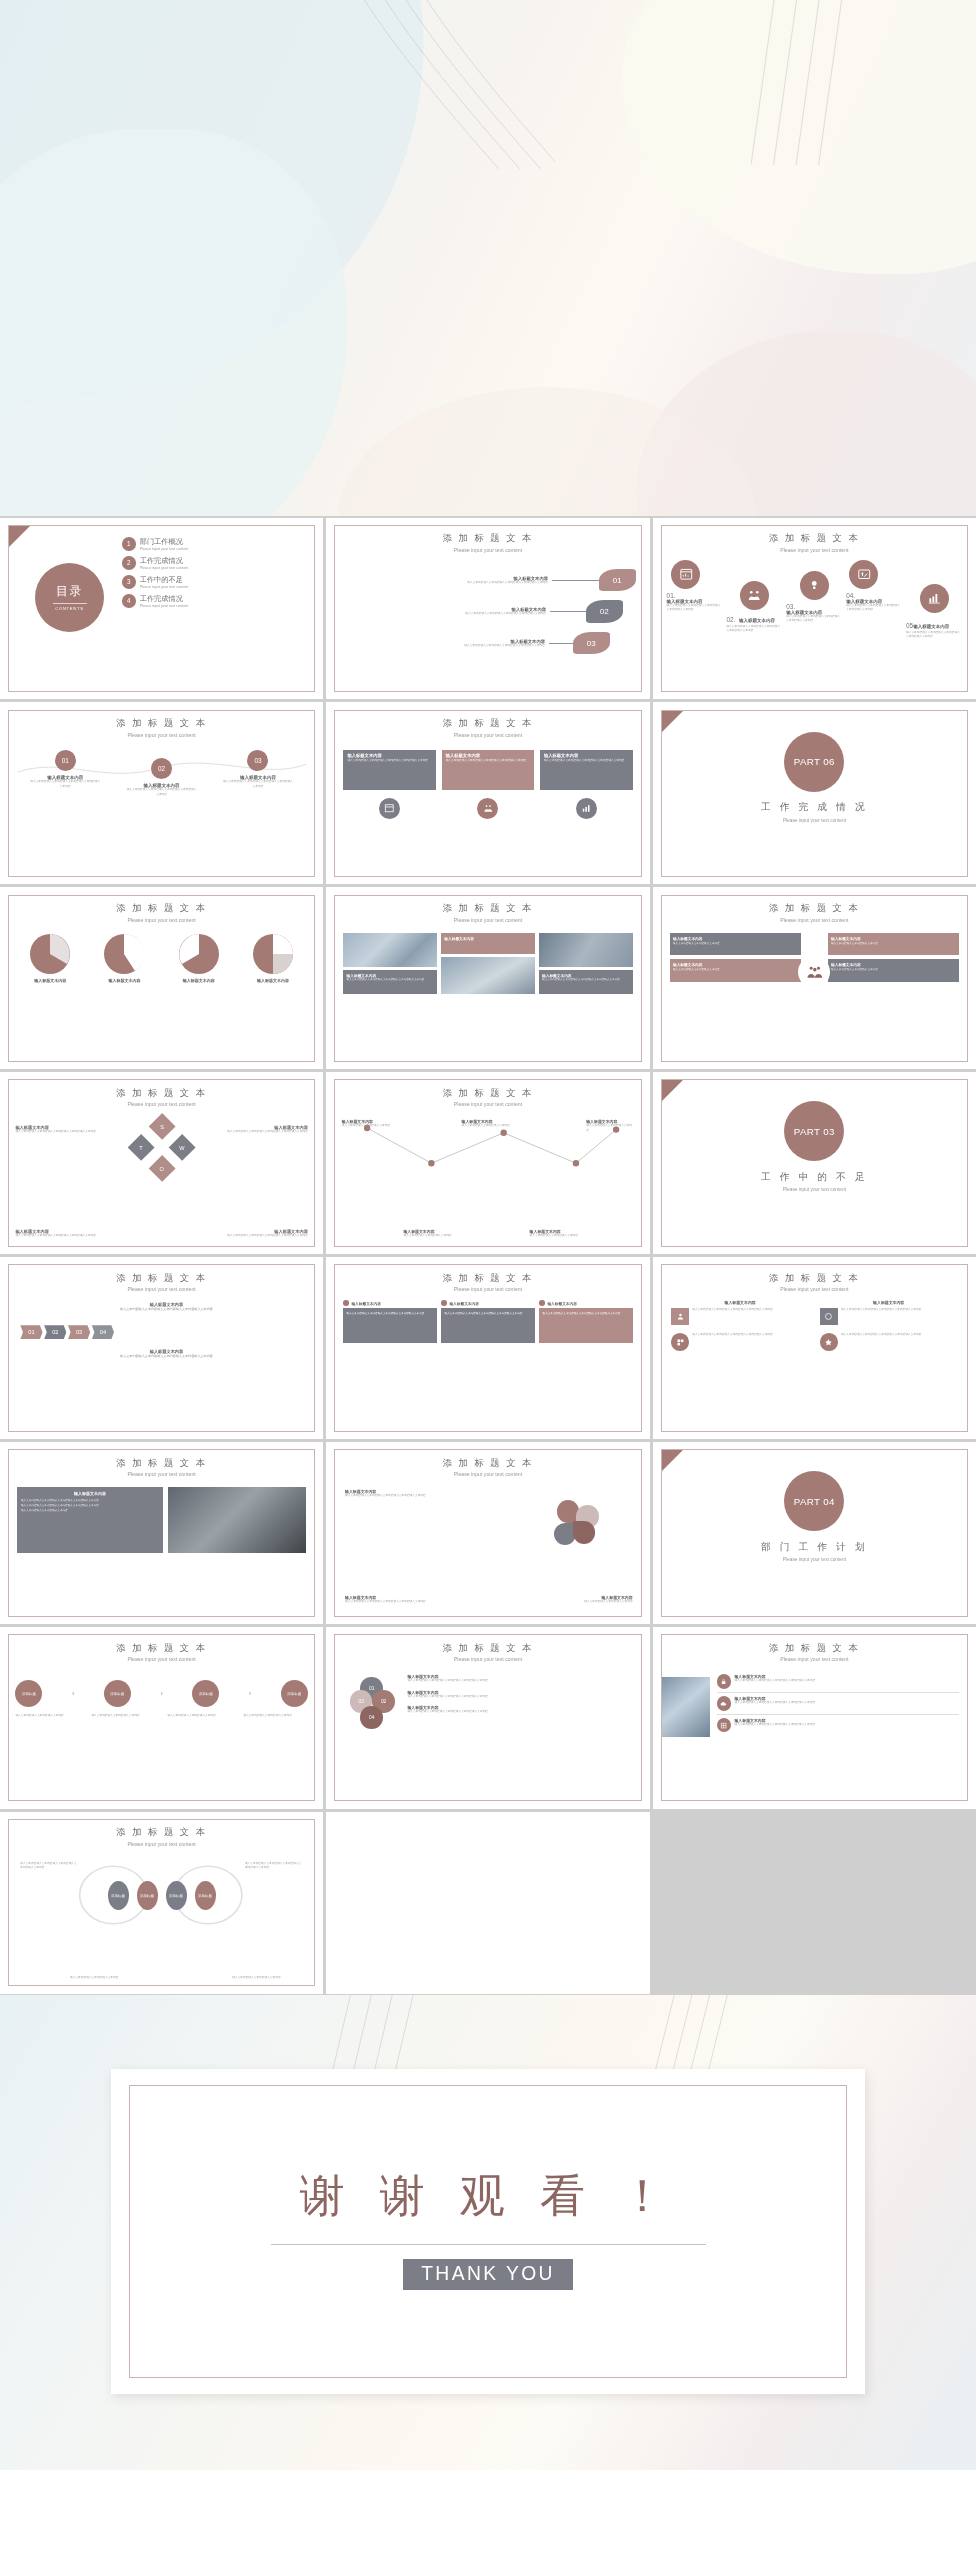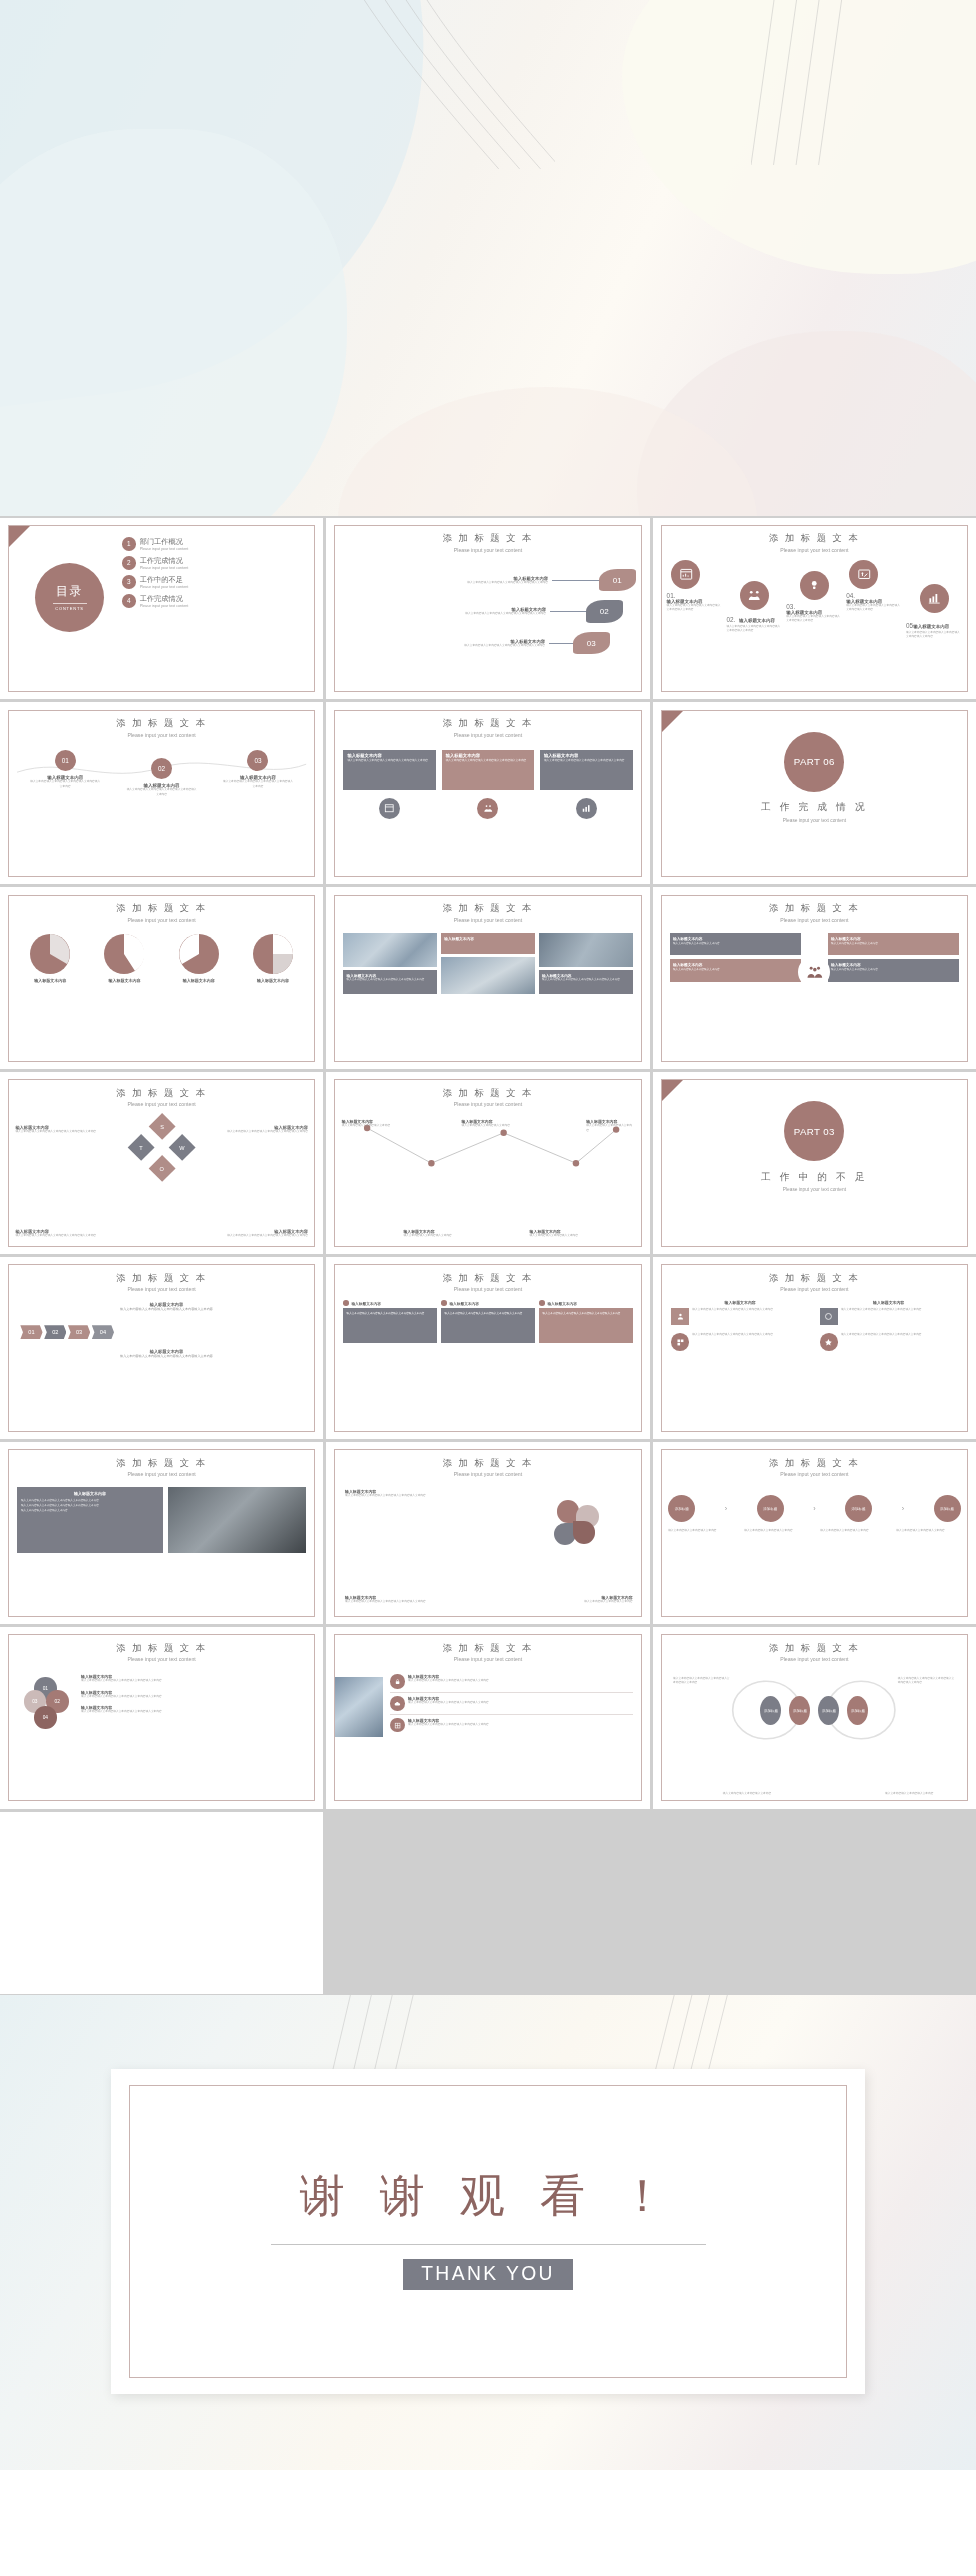--- a/index.html
+++ b/index.html
@@ -802,20 +802,30 @@
         <div style="position:absolute;left:0;bottom:0;width:22.6px;height:22.6px;background:#7b7d87;border-radius:50% 0 50% 50%;"></div>
         <div style="position:absolute;right:3.2px;bottom:1.6px;width:22.6px;height:22.6px;background:#8d6561;border-radius:0 50% 50% 50%;"></div>
       </div>
       <div style="position:absolute;right:8px;bottom:11.3px;width:60px;text-align:right;">
         <div style="font-size:3.9px;" class="bold-cn">输入标题文本内容</div>
         <div class="tiny">输入文本内容输入文本内容输入文本内容</div>
       </div>
     </div>
   </div>
 
+  <div class="thumb">
+    <div class="slide">
+      <div class="corner"></div>
+      <div class="part-wrap">
+        <div class="part-circle">PART 04</div>
+        <div class="part-cn">部 门 工 作 计 划</div>
+        <div class="part-en">Please input your text content</div>
+      </div>
+    </div>
+  </div>
 
   <div class="thumb">
     <div class="slide">
       <div class="s-title">添 加 标 题 文 本</div>
       <div class="s-sub">Please input your text content</div>
       <div style="position:absolute;left:6.4px;right:6.4px;top:45px;display:flex;align-items:center;justify-content:space-between;">
         <div class="circ" style="width:27px;height:27px;font-size:3.5px;text-align:center;padding:2.4px;">添加标题</div>
         <div style="color:#9a9a9a;font-size:7.2px;">›</div>
         <div class="circ" style="width:27px;height:27px;font-size:3.5px;text-align:center;padding:2.4px;">添加标题</div>
         <div style="color:#9a9a9a;font-size:7.2px;">›</div>

